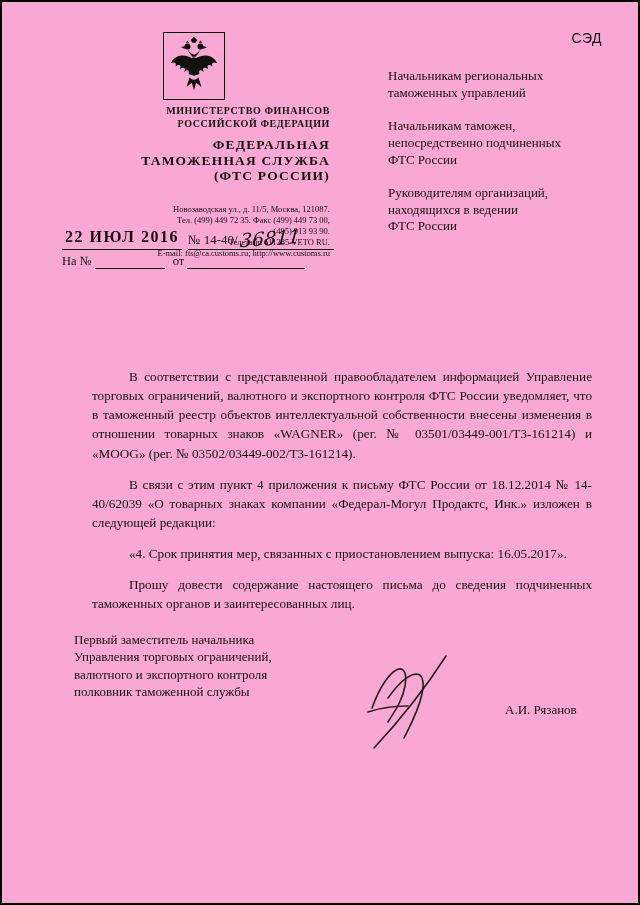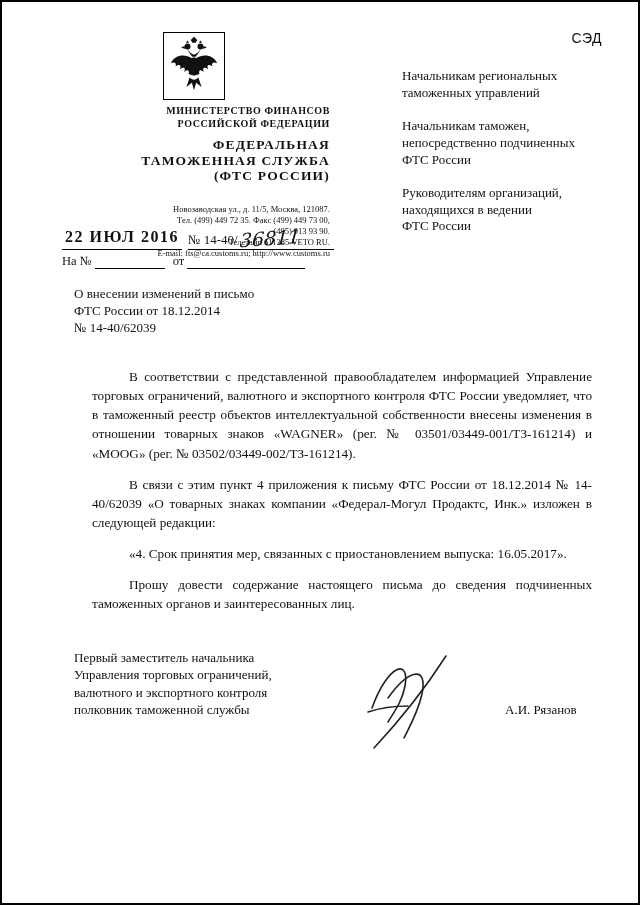--- a/index.html
+++ b/index.html
@@ -1,21 +1,21 @@
 <!DOCTYPE html>
 <html><head>
 <meta charset="utf-8">
 <style>
   html, body { margin: 0; padding: 0; background: #888; }
   .page {
     position: relative;
     width: 640px;
     height: 905px;
     margin: 0 auto;
-    background: #ffffff;
+    background: #f9a8d4;
     border: 2px solid #000;
     box-sizing: border-box;
     font-family: "Liberation Serif", serif;
     color: #111;
     overflow: hidden;
   }
   .sed {
     position: absolute;
     top: 28px;
     right: 36px;
@@ -118,21 +118,20 @@
   .ref-line.l1 { width: 70px; margin-right: 8px; }
   .ref-line.l2 { width: 118px; }
   .ref-label { padding-right: 3px; text-align: center; }
   .addressees {
     position: absolute;
     left: 386px;
     top: 66px;
     width: 226px;
     font-size: 13px;
     line-height: 1.28;
-    margin-left: 14px;
   }
   .addressees p { margin: 0 0 17px; white-space: pre-line; }
   .subject {
     position: absolute;
     left: 72px;
     top: 284px;
     width: 260px;
     font-size: 13px;
     line-height: 1.3;
     white-space: pre-line;
@@ -143,21 +142,21 @@
     top: 353px;
     width: 524px;
     font-size: 13.2px;
     line-height: 1.45;
     text-align: justify;
   }
   .body-text p { margin: 12px; text-indent: 37px; }
   .sign-title {
     position: absolute;
     left: 72px;
-    top: 647px;
+    top: 629px;
     width: 255px;
     font-size: 13px;
     line-height: 1.34;
     white-space: pre-line;
   }
   .signature {
     position: absolute;
     left: 356px;
     top: 648px;
     width: 118px;
@@ -229,23 +228,20 @@
     <p>Начальникам региональных
 таможенных управлений</p>
     <p>Начальникам таможен,
 непосредственно подчиненных
 ФТС России</p>
     <p>Руководителям организаций,
 находящихся в ведении
 ФТС России</p>
   </div>
 
-  <div class="subject">О внесении изменений в письмо
-ФТС России от 18.12.2014
-№ 14-40/62039</div>
 
   <div class="body-text">
     <p>В соответствии с представленной правообладателем информацией Управление торговых ограничений, валютного и экспортного контроля ФТС России уведомляет, что в таможенный реестр объектов интеллектуальной собственности внесены изменения в отношении товарных знаков «WAGNER» (рег. № 03501/03449-001/ТЗ-161214) и «MOOG» (рег. № 03502/03449-002/ТЗ-161214).</p>
     <p>В связи с этим пункт 4 приложения к письму ФТС России от 18.12.2014 № 14-40/62039 «О товарных знаках компании «Федерал-Могул Продактс, Инк.» изложен в следующей редакции:</p>
     <p>«4. Срок принятия мер, связанных с приостановлением выпуска: 16.05.2017».</p>
     <p>Прошу довести содержание настоящего письма до сведения подчиненных таможенных органов и заинтересованных лиц.</p>
   </div>
 
   <div class="sign-title">Первый заместитель начальника
 Управления торговых ограничений,

